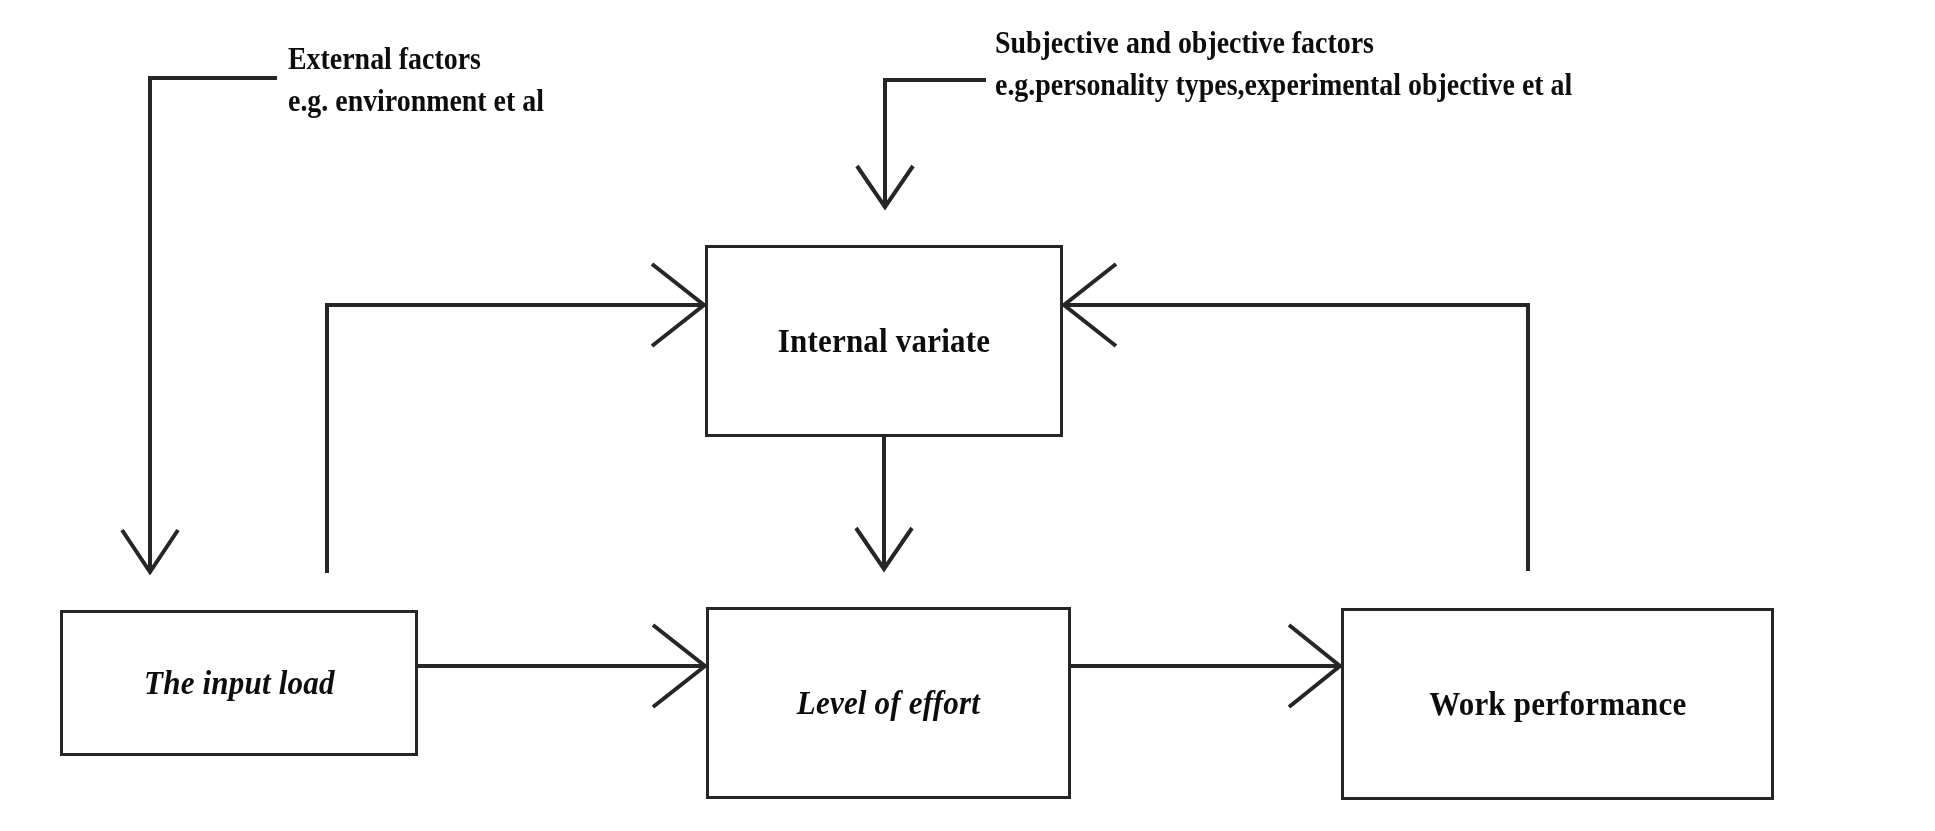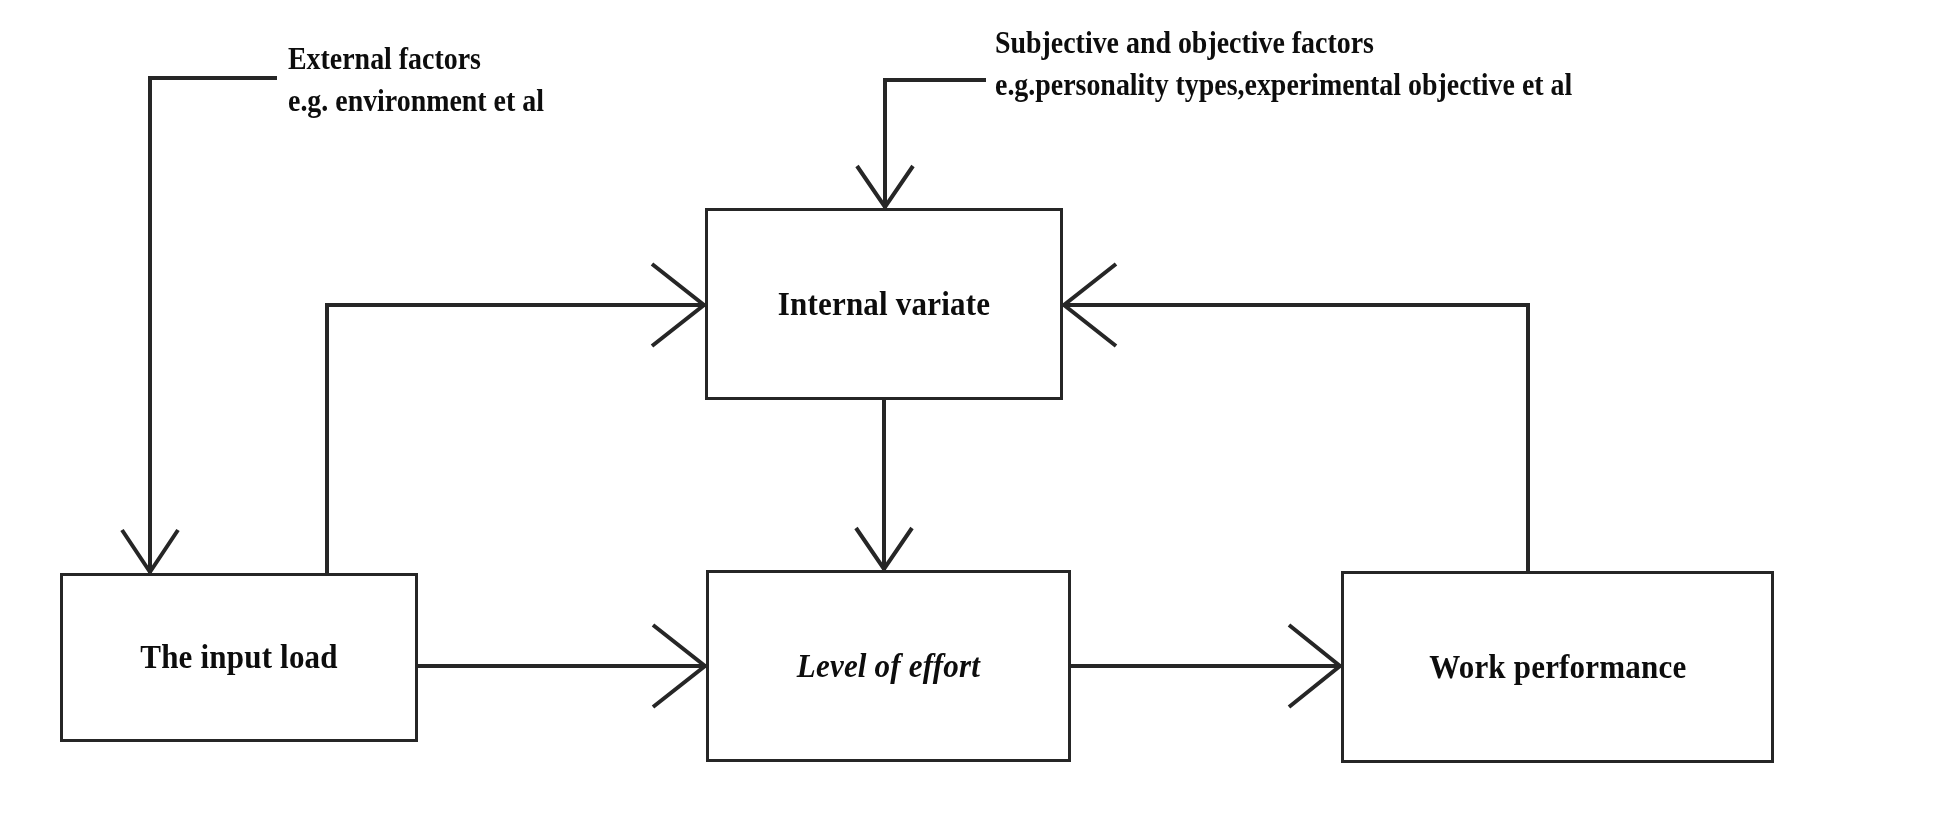--- a/index.html
+++ b/index.html
@@ -25,20 +25,21 @@
     height: 831px;
   }
   .node-box {
     position: absolute;
     box-sizing: border-box;
     border: 3px solid #262626;
     background: #ffffff;
     display: flex;
     align-items: center;
     justify-content: center;
+    margin-top: 37px;
   }
   .node-label {
     font-family: "Liberation Serif", "DejaVu Serif", serif;
     font-weight: bold;
     font-size: 33px;
     letter-spacing: 0.2px;
     color: #0d0d0d;
     white-space: nowrap;
     text-align: center;
     transform: scaleX(0.94);
@@ -100,21 +101,21 @@
         <path d="M 1116 264 L 1064 305 L 1116 346"></path>
       </g>
 
     </g>
   </svg>
 
   <div class="node-box" style="left:705px; top:208px; width:358px; height:192px;">
     <span class="node-label">Internal variate</span>
   </div>
 
-  <div class="node-box" style="left:60px; top:573px; width:358px; height:169px;">
+  <div class="node-box" style="left:60px; top:573px; width:358px; height:146px;font-style:italic;">
     <span class="node-label">The input load</span>
   </div>
 
   <div class="node-box" style="left:706px; top:570px; width:365px; height:192px;font-style:italic;">
     <span class="node-label">Level of effort</span>
   </div>
 
   <div class="node-box" style="left:1341px; top:571px; width:433px; height:192px;">
     <span class="node-label">Work performance</span>
   </div>

